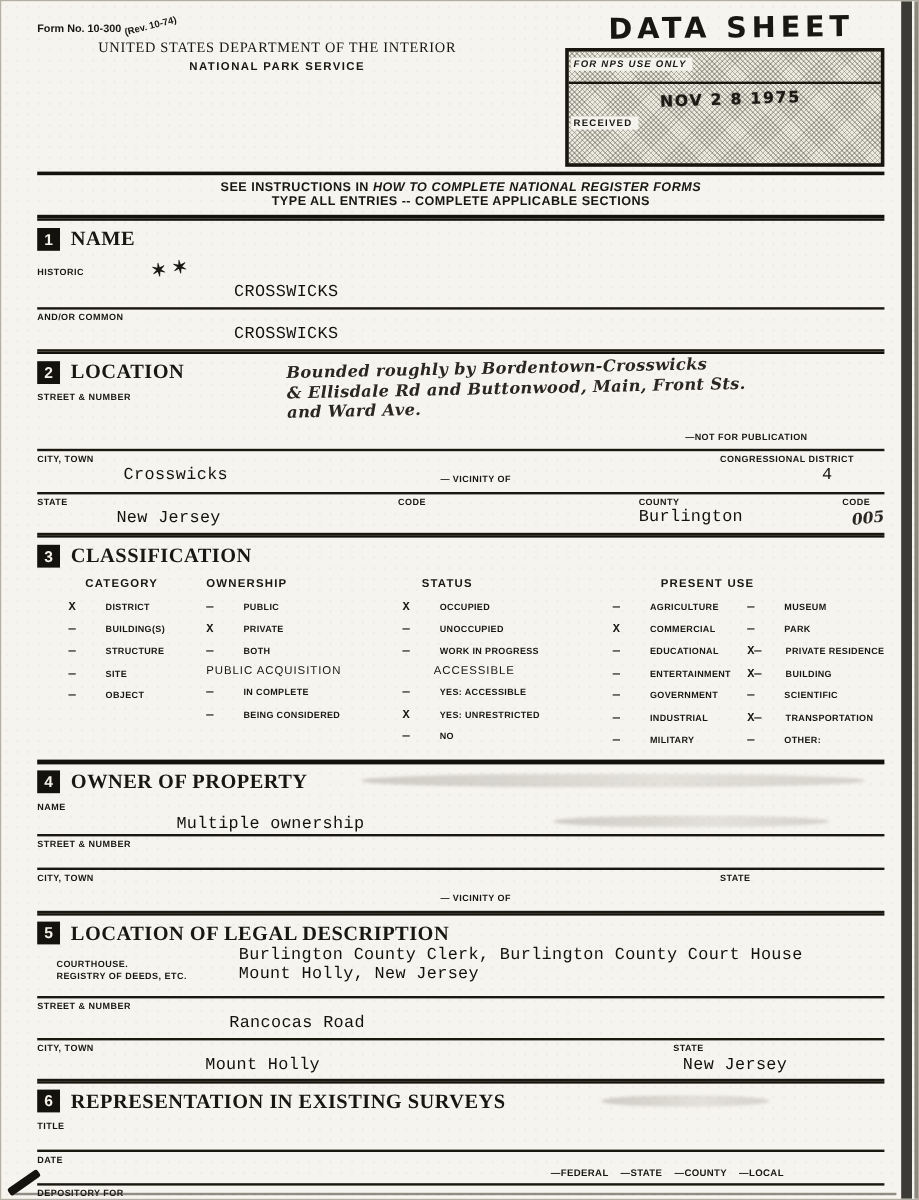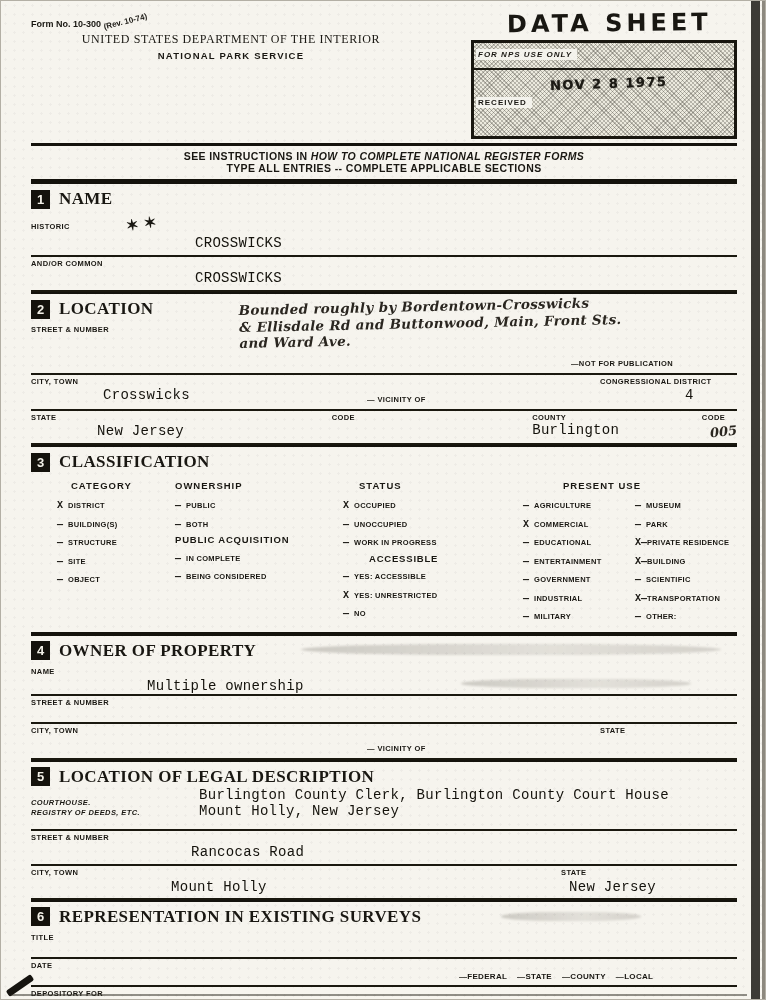--- a/index.html
+++ b/index.html
@@ -74,35 +74,35 @@
   .hand-code{font-size:13px;margin-left:8px;display:inline-block;transform:rotate(-6deg);}
 
   
   .class-grid{display:flex;padding:4px 0 7px 26px;border-bottom:2px solid #14120c;}
   .ccol{box-sizing:border-box;}
   .c-cat{width:118px;} .c-own{width:168px;} .c-stat{width:180px;} .c-use{flex:1;}
   .chead{font-size:9.5px;font-weight:bold;letter-spacing:1px;margin-bottom:4px;}
   .c-cat .chead{margin-left:14px;} .c-stat .chead{margin-left:16px;} .c-use .chead{margin-left:40px;}
   .ck{line-height:15.5px;white-space:nowrap;}
   .mk{display:inline-block;min-width:11px;font-family:"Liberation Mono","DejaVu Sans Mono",monospace;font-weight:bold;font-size:10px;}
-  .cl{font-size:7.5px;font-weight:bold;letter-spacing:.3px;}
-  .subhead{font-size:9.5px;font-weight:bold;letter-spacing:.8px;line-height:15.5px;}
+  .cl{font-size:7.5px;font-weight:bold;letter-spacing:.3px;margin-left:20px;}
+  .subhead{font-size:9.5px;font-weight:normal;letter-spacing:.8px;line-height:15.5px;}
   .sub-acc{margin-left:26px;}
   .use-cols{display:flex;}
   .use-c1{width:112px;} .use-c2{flex:1;}
 
   
   .ind-owner{margin-left:116px;margin-top:2px;}
   .name-row{height:31px;padding-top:2px;}
   .blank-row{height:28px;padding-top:2px;}
   .stcell{flex:1;}
 
   
   .court-row{height:44px;}
-  .court-lbls{position:absolute;left:0;top:11px;line-height:10px;font-style:italic;}
+  .court-lbls{position:absolute;left:16px;top:11px;line-height:10px;}
   .court-vals{position:absolute;left:168px;top:0;line-height:16px;}
   .ind-rancocas{margin-left:160px;margin-top:2px;}
   .ind-mtholly{margin-left:140px;margin-top:2px;}
   .ind-nj2{margin-left:8px;margin-top:2px;}
   .w-state{width:176px;}
 
   
   .title-row{height:28px;padding-top:2px;}
   .date-row{height:28px;}
   .date-cell{width:380px;padding-top:2px;}
@@ -227,20 +227,21 @@
           <div class="chead">CATEGORY</div>
           <div class="ck"><span class="mk">X</span><span class="cl">DISTRICT</span></div>
           <div class="ck"><span class="mk">—</span><span class="cl">BUILDING(S)</span></div>
           <div class="ck"><span class="mk">—</span><span class="cl">STRUCTURE</span></div>
           <div class="ck"><span class="mk">—</span><span class="cl">SITE</span></div>
           <div class="ck"><span class="mk">—</span><span class="cl">OBJECT</span></div>
         </div>
         <div class="ccol c-own">
           <div class="chead">OWNERSHIP</div>
           <div class="ck"><span class="mk">—</span><span class="cl">PUBLIC</span></div>
+          <div class="ck"><span class="mk">X</span><span class="cl">PRIVATE</span></div>
           <div class="ck"><span class="mk">—</span><span class="cl">BOTH</span></div>
           <div class="subhead">PUBLIC ACQUISITION</div>
           <div class="ck"><span class="mk">—</span><span class="cl">IN COMPLETE</span></div>
           <div class="ck"><span class="mk">—</span><span class="cl">BEING CONSIDERED</span></div>
         </div>
         <div class="ccol c-stat">
           <div class="chead">STATUS</div>
           <div class="ck"><span class="mk">X</span><span class="cl">OCCUPIED</span></div>
           <div class="ck"><span class="mk">—</span><span class="cl">UNOCCUPIED</span></div>
           <div class="ck"><span class="mk">—</span><span class="cl">WORK IN PROGRESS</span></div>

